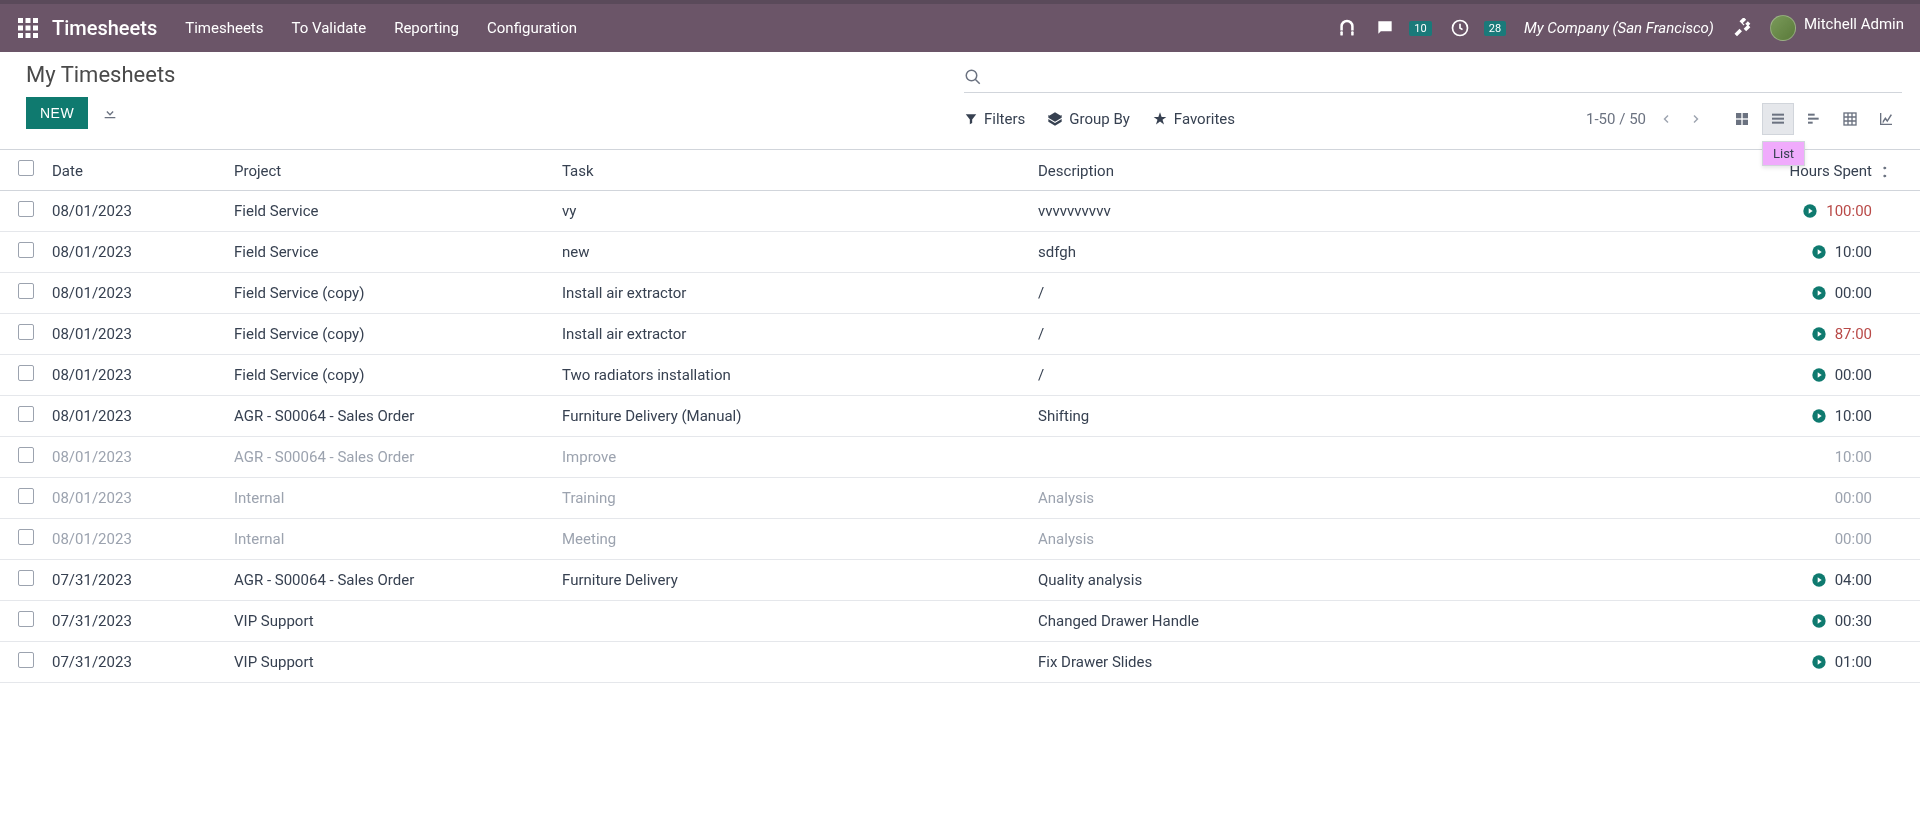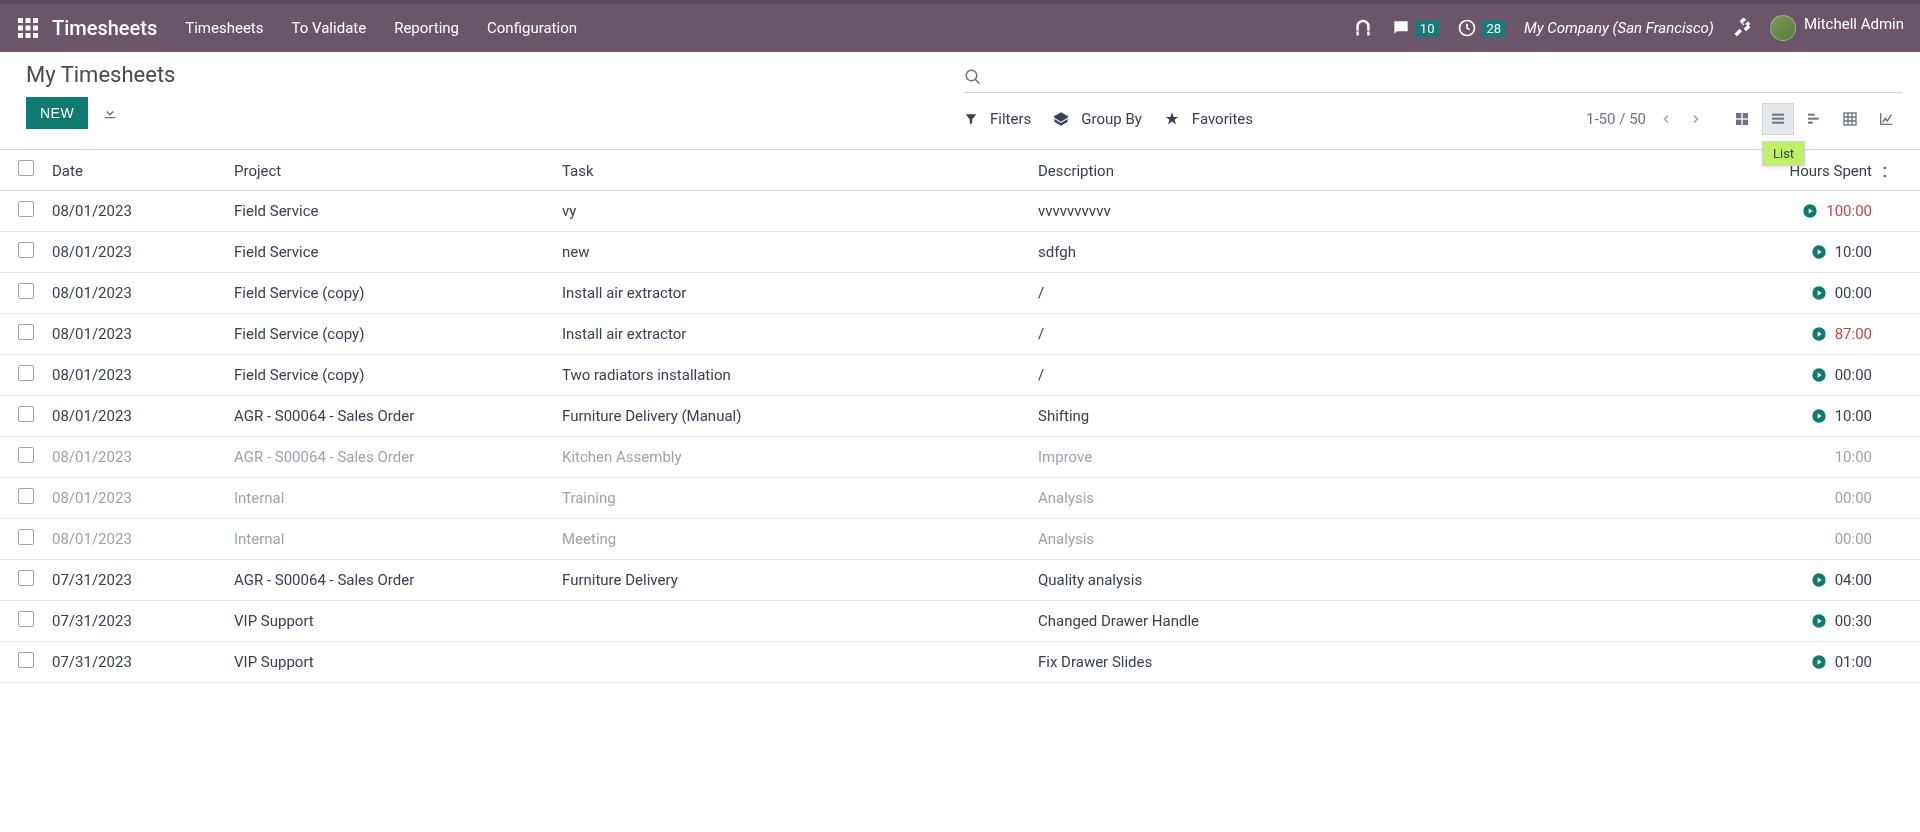--- a/index.html
+++ b/index.html
@@ -7,46 +7,46 @@
 
 .top-bar { height: 4px; background: #5a4a5a; }
 .nav-bar { background: #6b5568; height: 48px; display: flex; align-items: center; padding: 0 16px; color: #fff; }
 .nav-apps { width: 24px; height: 24px; margin-right: 12px; cursor: pointer; }
 .nav-brand { font-size: 20px; font-weight: 500; margin-right: 28px; }
 .nav-menu { display: flex; gap: 28px; flex: 1; }
 .nav-menu-item { font-size: 15px; cursor: pointer; }
 .nav-right { display: flex; align-items: center; gap: 18px; }
 .nav-icon { width: 20px; height: 20px; fill: #fff; cursor: pointer; }
 .nav-badge-group { display: flex; align-items: center; position: relative; cursor: pointer; }
-.badge { background: #1a7a7a; color: #fff; font-size: 13px; padding: 1px 5px; border-radius: 2px; margin-left: 4px; }
+.badge { background: #1a7a7a; color: #fff; font-size: 11px; padding: 1px 5px; border-radius: 2px; margin-left: 14px; }
 .nav-company { font-size: 15px; cursor: pointer; font-style: italic; }
 .avatar { width: 26px; height: 26px; border-radius: 50%; background: linear-gradient(135deg, #7a9a5a, #5a7a3a); border: 1px solid rgba(255,255,255,0.3); }
 .nav-user { font-size: 15px; }
 
 .control-bar { padding: 10px 18px 14px 26px; display: flex; align-items: flex-start; }
 .cb-left { flex: 1; }
 .breadcrumb-title { font-size: 22px; color: #4a4a4a; margin-bottom: 10px; }
 .cb-actions { display: flex; align-items: center; gap: 14px; }
 .btn-new { background: #0f7a6f; color: #fff; border: none; padding: 8px 14px; font-size: 14px; letter-spacing: 0.5px; cursor: pointer; }
 .btn-download { color: #6b7280; cursor: pointer; }
 
 .cb-right { flex: 1; }
 .search-box { border-bottom: 1px solid #d1d5db; padding: 6px 0; display: flex; align-items: center; margin-bottom: 10px; }
 .search-input { border: none; outline: none; flex: 1; font-size: 15px; color: #6b7280; }
 .search-icon { color: #6b7280; cursor: pointer; }
 
 .cb-toolbar { display: flex; align-items: center; }
 .filter-group { display: flex; gap: 22px; flex: 1; }
-.filter-item { display: flex; align-items: center; gap: 12px; color: #374151; cursor: pointer; font-size: 15px; }
+.filter-item { display: flex; align-items: center; gap: 6px; color: #374151; cursor: pointer; font-size: 15px; }
 .pager { display: flex; align-items: center; gap: 10px; color: #6b7280; font-size: 15px; }
 .pager-arrow { color: #9ca3af; cursor: pointer; padding: 0 4px; }
 .view-switcher { display: flex; gap: 4px; margin-left: 20px; position: relative; }
 .view-btn { width: 32px; height: 32px; display: flex; align-items: center; justify-content: center; cursor: pointer; color: #6b7280; border: 1px solid transparent; }
 .view-btn.active { background: #e5e7eb; border: 1px solid #d1d5db; }
-.tooltip { position: absolute; top: 38px; left: 36px; background: #bef264; border: 1px solid #d1d5db; padding: 4px 10px; font-size: 13px; color: #374151; box-shadow: 0 2px 4px rgba(0,0,0,0.1); text-align: center; }
+.tooltip { position: absolute; top: 38px; left: 36px; background: #f0abfc; border: 1px solid #d1d5db; padding: 4px 10px; font-size: 13px; color: #374151; box-shadow: 0 2px 4px rgba(0,0,0,0.1); text-align: center; }
 
 .divider { border-top: 1px solid #d1d5db; }
 
 .table-wrap { width: 100%; }
 .table-header { display: flex; padding: 10px 18px; border-bottom: 1px solid #d1d5db; color: #374151; font-size: 15px; align-items: flex-end; }
 .col-check { width: 34px; }
 .col-date { width: 182px; }
 .col-project { width: 328px; }
 .col-task { width: 476px; }
 .col-desc { flex: 1; }
@@ -335,21 +335,20 @@
             </svg>
           </span>
           <span class="">10:00</span>
         </div>
         <div class="col-adjust"></div>
       </div>
       <div class="table-row faded">
         <div class="col-check"><span class="checkbox"></span></div>
         <div class="col-date">08/01/2023</div>
         <div class="col-project">AGR - S00064 - Sales Order</div>
-        <div class="col-task">Kitchen Assembly</div>
         <div class="col-desc">Improve</div>
         <div class="col-hours hours-cell">
           <span class="">10:00</span>
         </div>
         <div class="col-adjust"></div>
       </div>
       <div class="table-row faded">
         <div class="col-check"><span class="checkbox"></span></div>
         <div class="col-date">08/01/2023</div>
         <div class="col-project">Internal</div>

